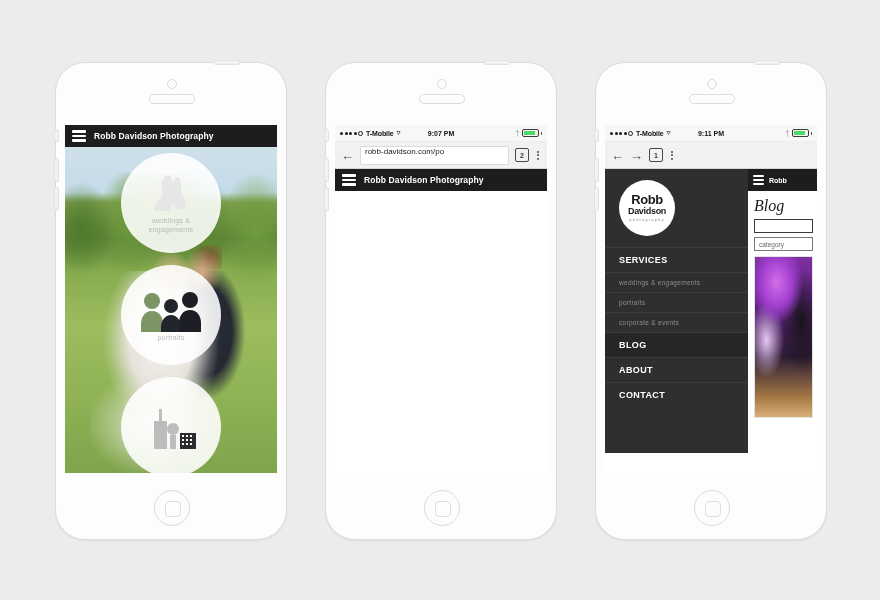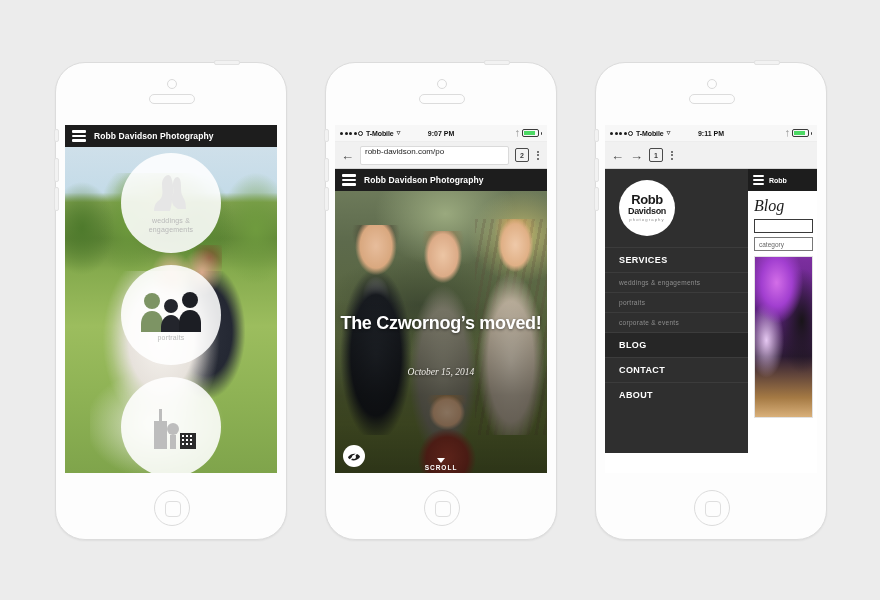--- a/index.html
+++ b/index.html
@@ -308,44 +308,20 @@
 
       <div class="sitehead">
         <div class="burger">
             <b></b>
             <b></b>
             <b></b>
           </div>
         <div class="sitetitle">Robb Davidson Photography</div>
       </div>
 
-      <div class="hero2">
-        <div class="backdrop"></div>
-        <div class="dad"></div>
-        <div class="boy"></div>
-        <div class="mom"></div>
-        <div class="kid"></div>
-        <div class="vig"></div>
-
-        <div class="h2-title">The Czwornog’s moved!</div>
-        <div class="h2-date">October 15, 2014</div>
-
-        <div class="h2-logo">
-          <svg width="16" height="16" viewBox="0 0 16 16">
-            <path d="M2 9c2-3 6-4 9-3 2 1 3 2 3 3-2 3-6 4-9 3-2-1-3-2-3-3z" fill="#1d1d1d"></path>
-            <circle cx="8" cy="9" r="2" fill="#fff"></circle>
-            <path d="M3 13L13 3" stroke="#fff" stroke-width="1.4" fill="none"></path>
-          </svg>
-        </div>
-
-        <div class="h2-scroll">
-          <div class="tri"></div>
-          <div class="txt">SCROLL</div>
-        </div>
-      </div>
     </div>
 
     <div class="home">
         <i></i>
       </div>
   </div>
 
   <div class="phone p3">
     <div class="cam"></div>
     <div class="speaker"></div>
@@ -393,22 +369,22 @@
               <div class="l1">Robb</div>
               <div class="l2">Davidson</div>
               <div class="l3">photography</div>
             </div>
           </div>
           <div class="mitem">SERVICES</div>
           <div class="mitem sub">weddings &amp; engagements</div>
           <div class="mitem sub">portraits</div>
           <div class="mitem sub">corporate &amp; events</div>
           <div class="mitem active">BLOG</div>
+          <div class="mitem">ABOUT</div>
           <div class="mitem">CONTACT</div>
-          <div class="mitem">ABOUT</div>
         </div>
 
         <div class="blogpane">
           <div class="bp-head">
             <div class="burger">
                 <b></b>
                 <b></b>
                 <b></b>
               </div>
             <div class="bp-title-sm">Robb</div>

